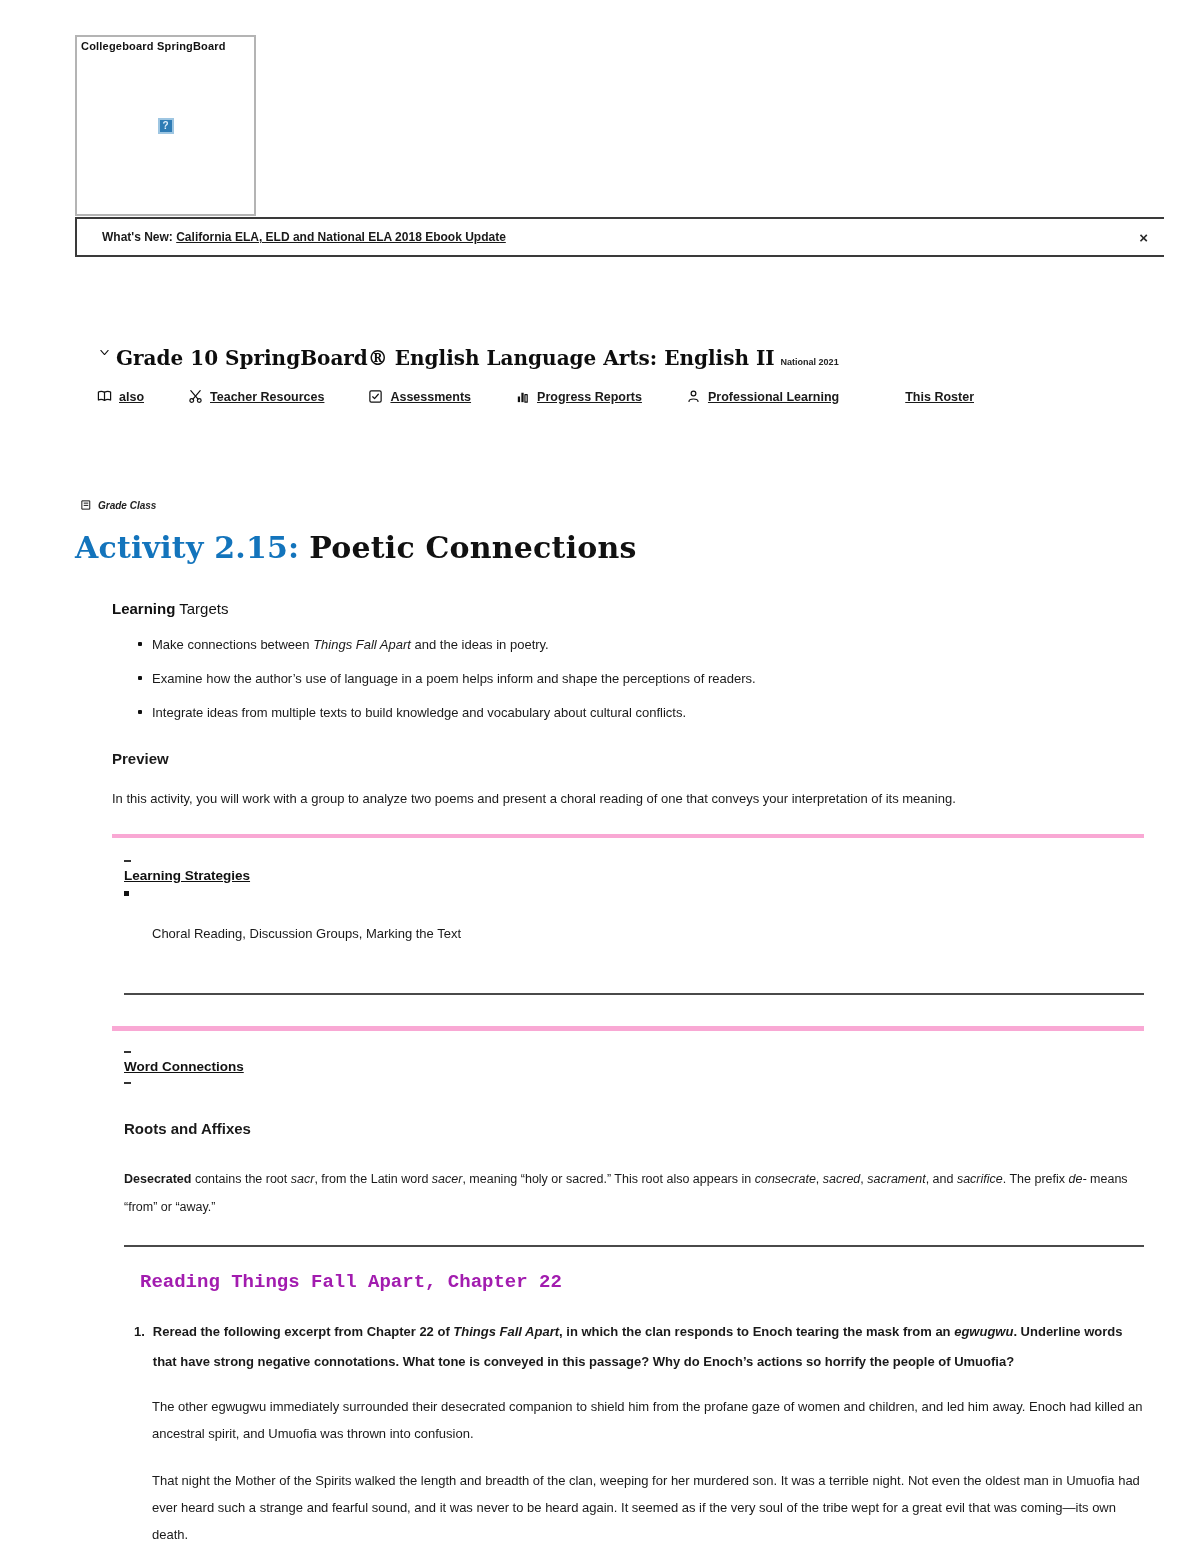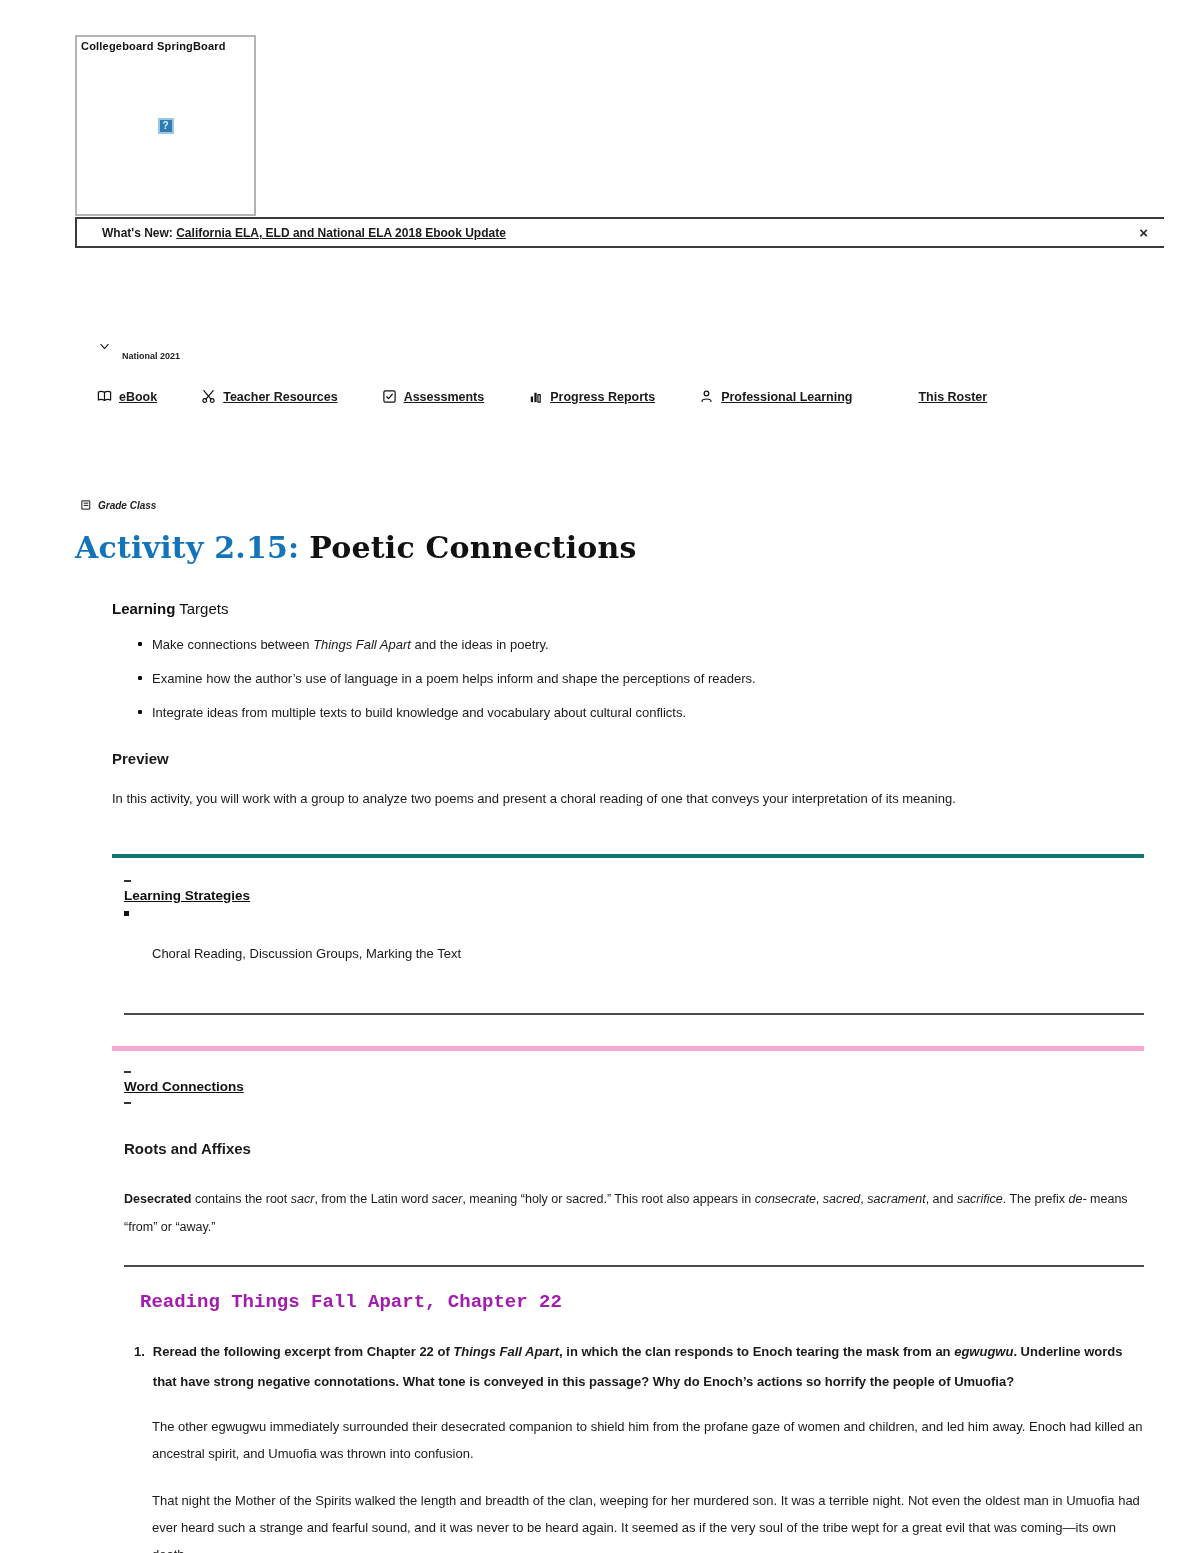--- a/index.html
+++ b/index.html
@@ -22,21 +22,21 @@
   }
   .img-placeholder{
     position:absolute; left:50%; top:50%; transform:translate(-50%,-50%);
     width:16px; height:16px; background:#2f7cb5; border:2px solid #9ec6e2;
     color:#dfeefb; font-size:10px; font-weight:bold;
     display:flex; align-items:center; justify-content:center;
   }
 
   
   .banner{
-    position:absolute; left:75px; top:217px; width:1089px; height:31px;
+    position:absolute; left:75px; top:217px; width:1089px; height:40px;
     border:2px solid #3a3a3a; border-right:none;
     display:flex; align-items:center; justify-content:space-between;
     padding:0 16px 0 25px; background:#fff;
   }
   .banner-text{ font-size:12px; }
   .banner-label{ font-weight:bold; }
   .banner-link{ font-weight:bold; }
   .banner-close{
     font-size:15px; font-weight:bold; color:#2b2b2b; text-decoration:none;
     line-height:1; cursor:pointer;
@@ -89,21 +89,21 @@
   .lt-list{ list-style:none; margin:20px 0 0 26px; font-size:13px; }
   .lt-list li{ position:relative; margin-bottom:19px; padding-left:14px; }
   .lt-list li::before{
     content:""; position:absolute; left:0; top:5px; width:4px; height:4px;
     background:#111; border-radius:1px;
   }
 
   .preview-head{ font-size:15px; font-weight:bold; margin-top:30px; }
   .preview-body{ font-size:13px; margin-top:22px; line-height:1.6; }
 
-  .rule-block-a{ border-top:4px solid #0f766e; margin-top:44px; padding:22px 0 13px 12px; }
+  .rule-block-a{ border-top:4px solid #f9a8d4; margin-top:24px; padding:22px 0 13px 12px; }
   .tiny-dash{ width:7px; height:2px; background:#333; margin-bottom:4px; }
   .strategy-head, .wc-head{
     font-size:13.5px; font-weight:bold; text-decoration:underline; color:#111;
     display:inline-block; cursor:pointer;
   }
   .tiny-square{ width:5px; height:5px; background:#111; margin-top:7px; }
   .strategy-body{ font-size:13px; margin:30px 0 0 28px; }
   .rule-thin-a{ border-bottom:2px solid #4a4a4a; margin-top:52px; }
 
   .rule-block-b{ border-top:5px solid #f9a8d4; margin-top:18px; padding:20px 0 0 12px; }
@@ -139,30 +139,31 @@
     <span> </span>
     <span class="banner-link linklike">California ELA, ELD and National ELA 2018 Ebook Update</span>
   </div>
   <span class="banner-close">×</span>
 </div>
 
 <div class="course-header">
   <svg class="chev" viewBox="0 0 16 16">
     <polyline class="icon-stroke" stroke-width="1.8" points="3.5 5.5 8 10.5 12.5 5.5"></polyline>
   </svg>
+  <span class="course-title">Grade 10 SpringBoard® English Language Arts: English II</span>
   <span class="course-edition">National 2021</span>
 </div>
 
 <div class="nav-row">
   <span class="nav-item">
     <svg viewBox="0 0 16 16">
       <path class="icon-stroke" d="M1.5 3.2 C3.6 2.1 5.8 2.2 8 3.4 C10.2 2.2 12.4 2.1 14.5 3.2 V11.8 C12.4 10.8 10.2 10.9 8 12.1 C5.8 10.9 3.6 10.8 1.5 11.8 Z"></path>
       <line class="icon-stroke" x1="8" y1="3.4" x2="8" y2="12.1"></line>
     </svg>
-    <span class="lbl">eBook</span>
+    <span class="lbl">also</span>
   </span>
   <span class="nav-item">
     <svg viewBox="0 0 16 16">
       <circle class="icon-stroke" cx="4" cy="12.2" r="2"></circle>
       <circle class="icon-stroke" cx="12" cy="12.2" r="2"></circle>
       <line class="icon-stroke" x1="5.3" y1="10.7" x2="13" y2="1.8"></line>
       <line class="icon-stroke" x1="10.7" y1="10.7" x2="3" y2="1.8"></line>
     </svg>
     <span class="lbl">Teacher Resources</span>
   </span>

